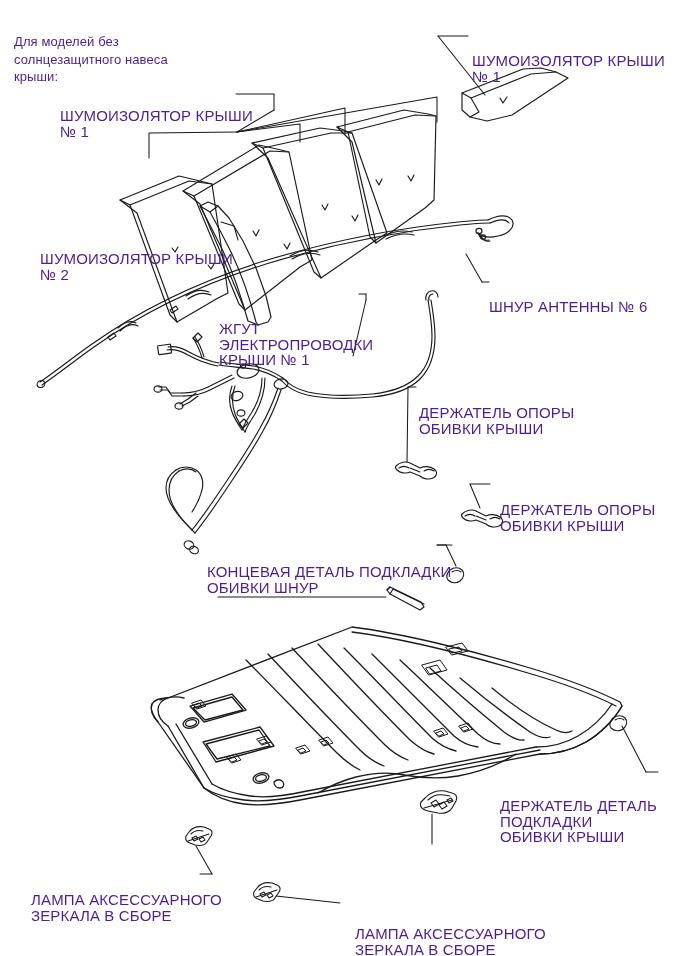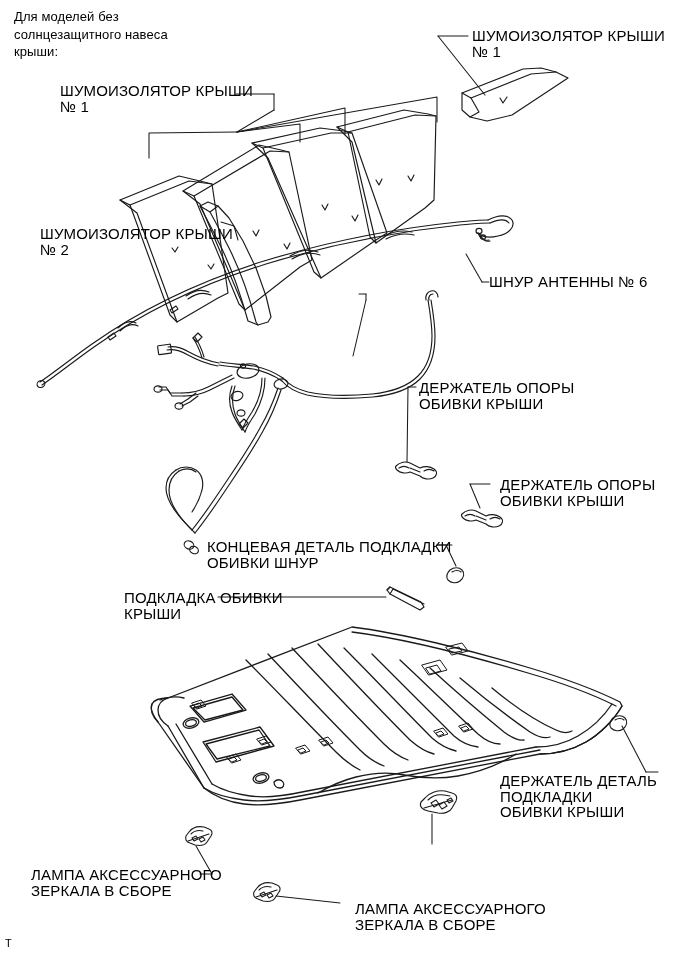--- a/index.html
+++ b/index.html
@@ -21,23 +21,24 @@
     left: 0;
     top: 0;
     width: 689px;
     height: 956px;
   }
   .lbl {
     position: absolute;
     font-family: "Liberation Sans", sans-serif;
     font-size: 12.5px;
     line-height: 15.5px;
-    color: #000000;
+    color: #4c1d95;
     white-space: pre;
     letter-spacing: 0.1px;
+    margin-top: 25px;
   }
   .lbl.caps {
     font-size: 15px;
     letter-spacing: 0.15px;
   }
   .intro {
     font-size: 13px;
     line-height: 17.5px;
     letter-spacing: 0.1px;
   }
@@ -447,34 +448,35 @@
 
   <div class="lbl caps" style="left:60px; top:83px;">ШУМОИЗОЛЯТОР КРЫШИ
 № 1</div>
 
   <div class="lbl caps" style="left:472px; top:28px;">ШУМОИЗОЛЯТОР КРЫШИ
 № 1</div>
 
   <div class="lbl caps" style="left:40px; top:226px;">ШУМОИЗОЛЯТОР КРЫШИ
 № 2</div>
 
+  <div class="lbl caps" style="left:219px; top:296px;">ЖГУТ
+ЭЛЕКТРОПРОВОДКИ
+КРЫШИ № 1</div>
 
   <div class="lbl caps" style="left:489px; top:274px;">ШНУР АНТЕННЫ № 6</div>
 
   <div class="lbl caps" style="left:419px; top:380px;">ДЕРЖАТЕЛЬ ОПОРЫ
 ОБИВКИ КРЫШИ</div>
 
   <div class="lbl caps" style="left:500px; top:477px;">ДЕРЖАТЕЛЬ ОПОРЫ
 ОБИВКИ КРЫШИ</div>
 
   <div class="lbl caps" style="left:207px; top:539px;">КОНЦЕВАЯ ДЕТАЛЬ ПОДКЛАДКИ
 ОБИВКИ ШНУР</div>
 
-  <div class="lbl caps" style="left:124px; top:590px;">ПОДКЛАДКА ОБИВКИ
-КРЫШИ</div>
 
   <div class="lbl caps" style="left:500px; top:773px;">ДЕРЖАТЕЛЬ ДЕТАЛЬ
 ПОДКЛАДКИ
 ОБИВКИ КРЫШИ</div>
 
   <div class="lbl caps" style="left:31px; top:867px;">ЛАМПА АКСЕССУАРНОГО
 ЗЕРКАЛА В СБОРЕ</div>
 
 
   <div class="lbl caps" style="left:355px; top:901px;">ЛАМПА АКСЕССУАРНОГО

